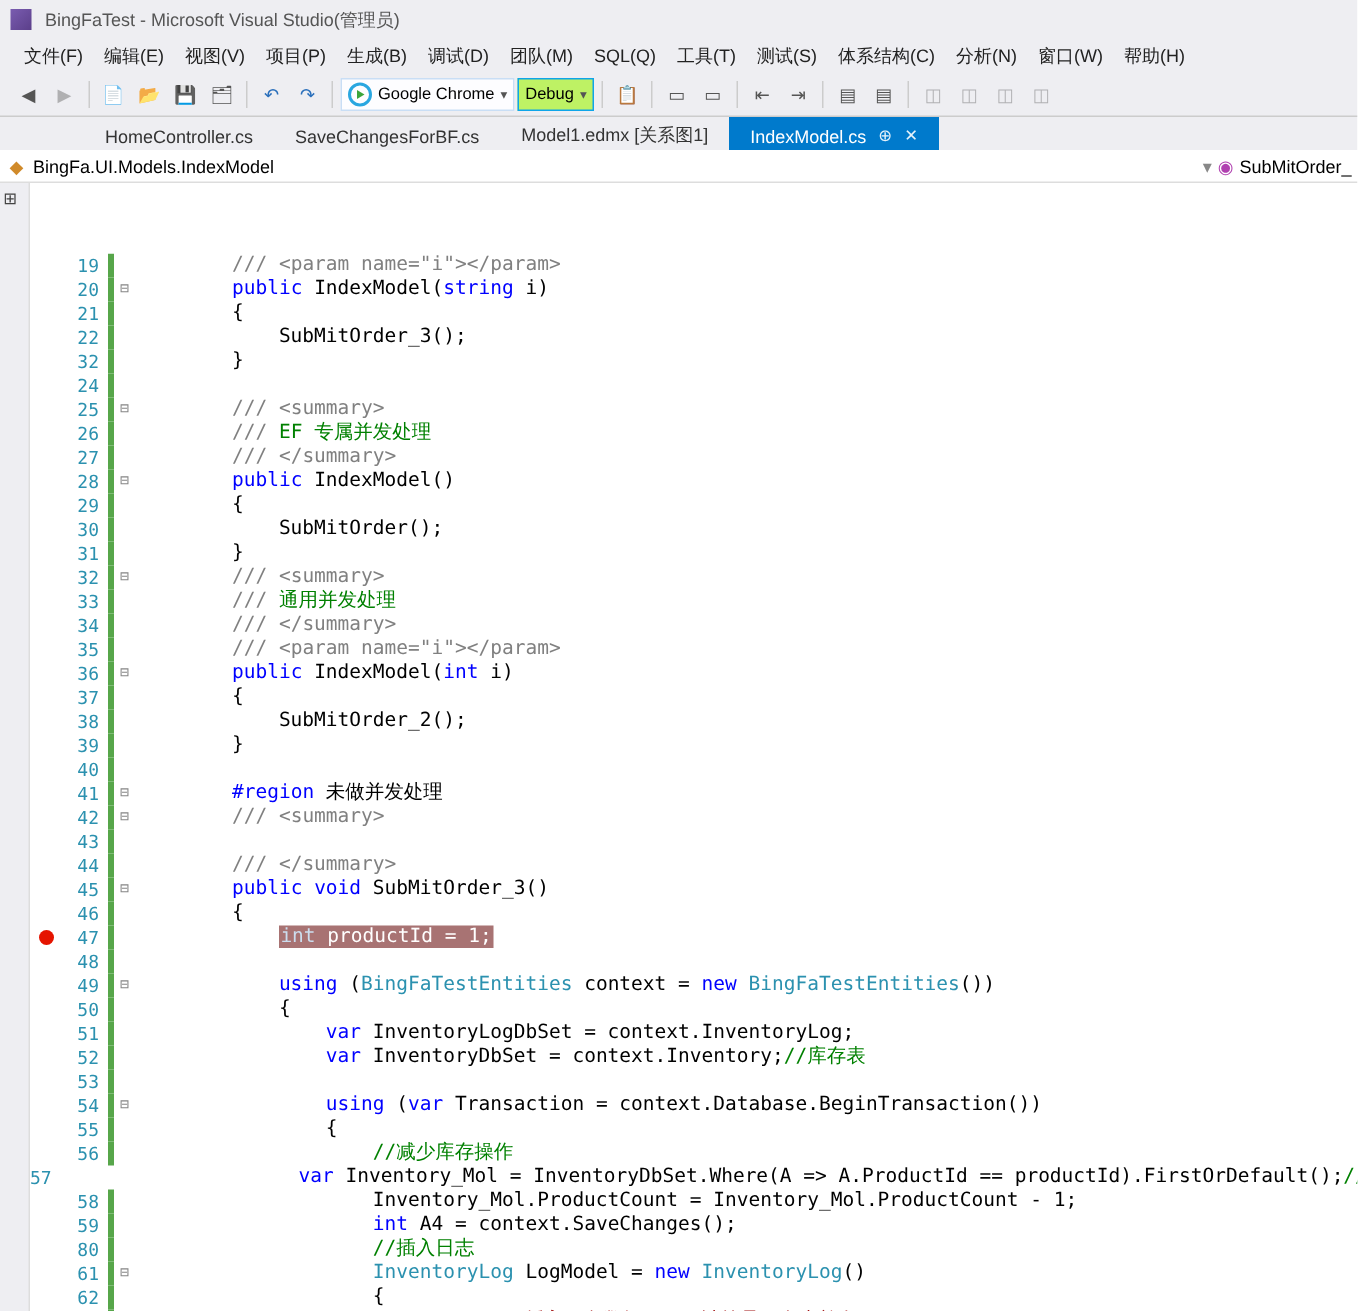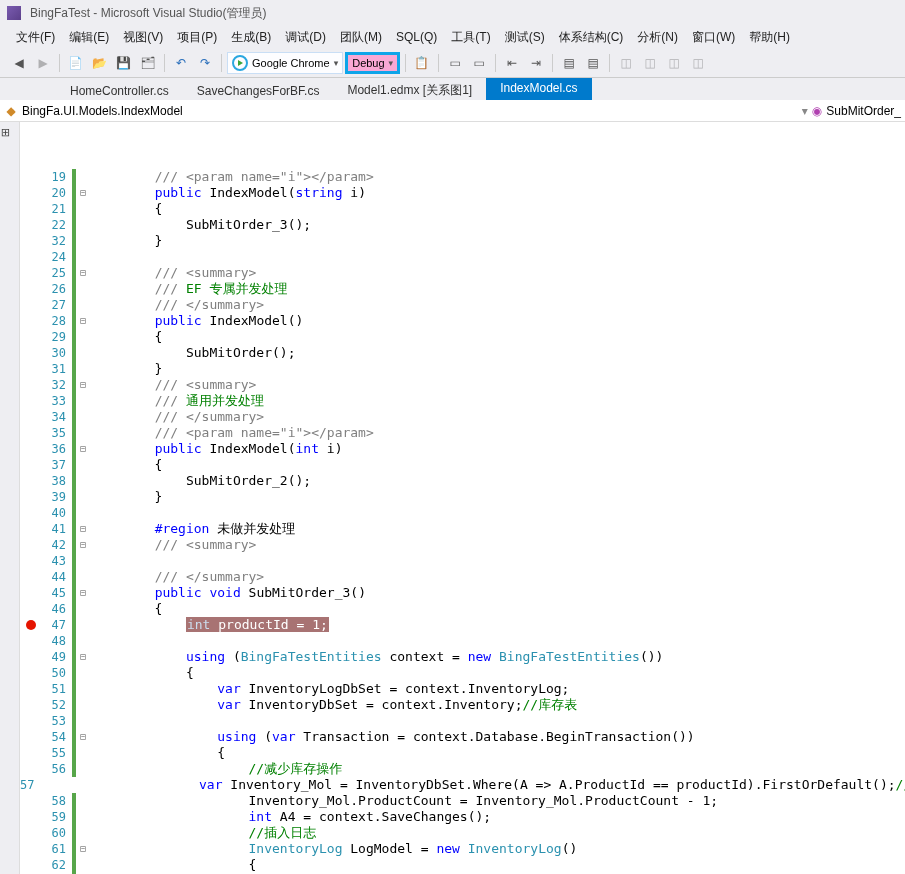--- a/index.html
+++ b/index.html
@@ -4,26 +4,26 @@
 <style>
   * { margin: 0; padding: 0; box-sizing: border-box; }
   body { font-family: "Microsoft YaHei", "Segoe UI", sans-serif; font-size: 12px; background: #fff; color: #000; overflow: hidden; width: 905px; height: 874px; }
   .titlebar { height: 26px; background: #eeeef2; display: flex; align-items: center; padding: 0 6px; color: #555; }
   .titlebar .vs-icon { width: 16px; height: 16px; margin-right: 8px; display:inline-flex; align-items:center; justify-content:center; }
   .menubar { height: 22px; background: #eeeef2; display: flex; align-items: center; padding: 0 10px; gap: 2px; }
   .menubar span { padding: 2px 6px; cursor: default; color:#222; }
   .toolbar { height: 30px; background: #eeeef2; display: flex; align-items: center; padding: 0 8px; gap: 2px; border-bottom: 1px solid #ccc; }
   .tb-btn { width: 22px; height: 22px; display:inline-flex; align-items:center; justify-content:center; color:#555; }
   .tb-sep { width:1px; height:18px; background:#ccc; margin:0 3px; }
-  .tb-dd { height:22px; border:3px solid #0ea5e9; background:#f9a8d4; display:inline-flex; align-items:center; padding:0 4px; font-size:11px; gap:4px; }
+  .tb-dd { height:22px; border:1px solid #0ea5e9; background:#bef264; display:inline-flex; align-items:center; padding:0 4px; font-size:11px; gap:4px; }
   .tb-dd.play { border:1px solid #c9def5; background:#fdfdff; }
   .tb-dd .chev { font-size:9px; color:#555; }
   .tabs { height: 22px; background: #eeeef2; display: flex; align-items: stretch; padding-left: 56px; }
   .tab { padding: 3px 14px 0 14px; font-size: 12px; color: #333; display:flex; align-items:center; gap:8px; }
-  .tab.active { background: #007acc; color: #fff; flex-direction: column; }
+  .tab.active { background: #007acc; color: #fff; }
   .tab .pin, .tab .close { font-size: 11px; opacity:.9; }
   .navbar { height: 22px; background: #fff; border-bottom: 1px solid #ddd; display:flex; align-items:center; padding: 0 4px; font-size: 12px; justify-content:space-between; }
   .navbar .cls-icon { width:14px; height:14px; display:inline-flex; align-items:center; justify-content:center; margin-right:4px; color:#d08a2a; }
   .navbar .right { display:flex; align-items:center; }
   .editor-wrap { display:flex; height: calc(874px - 26px - 22px - 30px - 22px - 22px); }
   .left-gutter { width: 20px; background:#eeeef2; border-right:1px solid #ddd;}
   .vtext { writing-mode: vertical-rl; font-size:11px; color:#444; padding-top:6px; text-align:center;}
   .editor { flex:1; overflow:hidden; font-family: Consolas, monospace; font-size: 13px; line-height: 16px; position:relative;margin-top:47px; }
   .code-row { display:flex; height:16px; white-space: pre; }
   .bp-col { width: 22px; display:flex; align-items:center; justify-content:center; }
@@ -178,20 +178,20 @@
       <div class="code-row"><div class="bp-col"></div><div class="ln-col">50</div><div class="bar-col"></div><div class="fold-col"></div><div class="txt-col">            {</div></div>
       <div class="code-row"><div class="bp-col"></div><div class="ln-col">51</div><div class="bar-col"></div><div class="fold-col"></div><div class="txt-col">                <span class="k-blue">var</span> InventoryLogDbSet = context.InventoryLog;</div></div>
       <div class="code-row"><div class="bp-col"></div><div class="ln-col">52</div><div class="bar-col"></div><div class="fold-col"></div><div class="txt-col">                <span class="k-blue">var</span> InventoryDbSet = context.Inventory;<span class="k-green">//库存表</span></div></div>
       <div class="code-row"><div class="bp-col"></div><div class="ln-col">53</div><div class="bar-col"></div><div class="fold-col"></div><div class="txt-col"></div></div>
       <div class="code-row"><div class="bp-col"></div><div class="ln-col">54</div><div class="bar-col"></div><div class="fold-col">⊟</div><div class="txt-col">                <span class="k-blue">using</span> (<span class="k-blue">var</span> Transaction = context.Database.BeginTransaction())</div></div>
       <div class="code-row"><div class="bp-col"></div><div class="ln-col">55</div><div class="bar-col"></div><div class="fold-col"></div><div class="txt-col">                {</div></div>
       <div class="code-row"><div class="bp-col"></div><div class="ln-col">56</div><div class="bar-col"></div><div class="fold-col"></div><div class="txt-col">                    <span class="k-green">//减少库存操作</span></div></div>
       <div class="code-row"><div class="bp-col"></div><div class="ln-col">57</div><div class="bar-col"></div><div class="fold-col"></div><div class="txt-col">                    <span class="k-blue">var</span> Inventory_Mol = InventoryDbSet.Where(A =&gt; A.ProductId == productId).FirstOrDefault();<span class="k-green">//库</span></div></div>
       <div class="code-row"><div class="bp-col"></div><div class="ln-col">58</div><div class="bar-col"></div><div class="fold-col"></div><div class="txt-col">                    Inventory_Mol.ProductCount = Inventory_Mol.ProductCount - 1;</div></div>
       <div class="code-row"><div class="bp-col"></div><div class="ln-col">59</div><div class="bar-col"></div><div class="fold-col"></div><div class="txt-col">                    <span class="k-blue">int</span> A4 = context.SaveChanges();</div></div>
-      <div class="code-row"><div class="bp-col"></div><div class="ln-col">60</div><div class="bar-col"></div><div class="fold-col"></div><div class="txt-col">                    <span class="k-green">//插入日志</span></div></div>
+      <div class="code-row"><div class="bp-col"></div><div class="ln-col">80</div><div class="bar-col"></div><div class="fold-col"></div><div class="txt-col">                    <span class="k-green">//插入日志</span></div></div>
       <div class="code-row"><div class="bp-col"></div><div class="ln-col">61</div><div class="bar-col"></div><div class="fold-col">⊟</div><div class="txt-col">                    <span class="k-type">InventoryLog</span> LogModel = <span class="k-blue">new</span> <span class="k-type">InventoryLog</span>()</div></div>
       <div class="code-row"><div class="bp-col"></div><div class="ln-col">62</div><div class="bar-col"></div><div class="fold-col"></div><div class="txt-col">                    {</div></div>
       <div class="code-row"><div class="bp-col"></div><div class="ln-col">63</div><div class="bar-col"></div><div class="fold-col"></div><div class="txt-col">                        Title = <span class="k-red">"插入一条数据，用于计算是否发生并发"</span>,</div></div>
       <div class="code-row"><div class="bp-col"></div><div class="ln-col">64</div><div class="bar-col"></div><div class="fold-col"></div><div class="txt-col">                    };</div></div>
       <div class="code-row"><div class="bp-col"></div><div class="ln-col">65</div><div class="bar-col"></div><div class="fold-col"></div><div class="txt-col">                    </div></div>
     </div>
 </div>
 
 </body></html>

